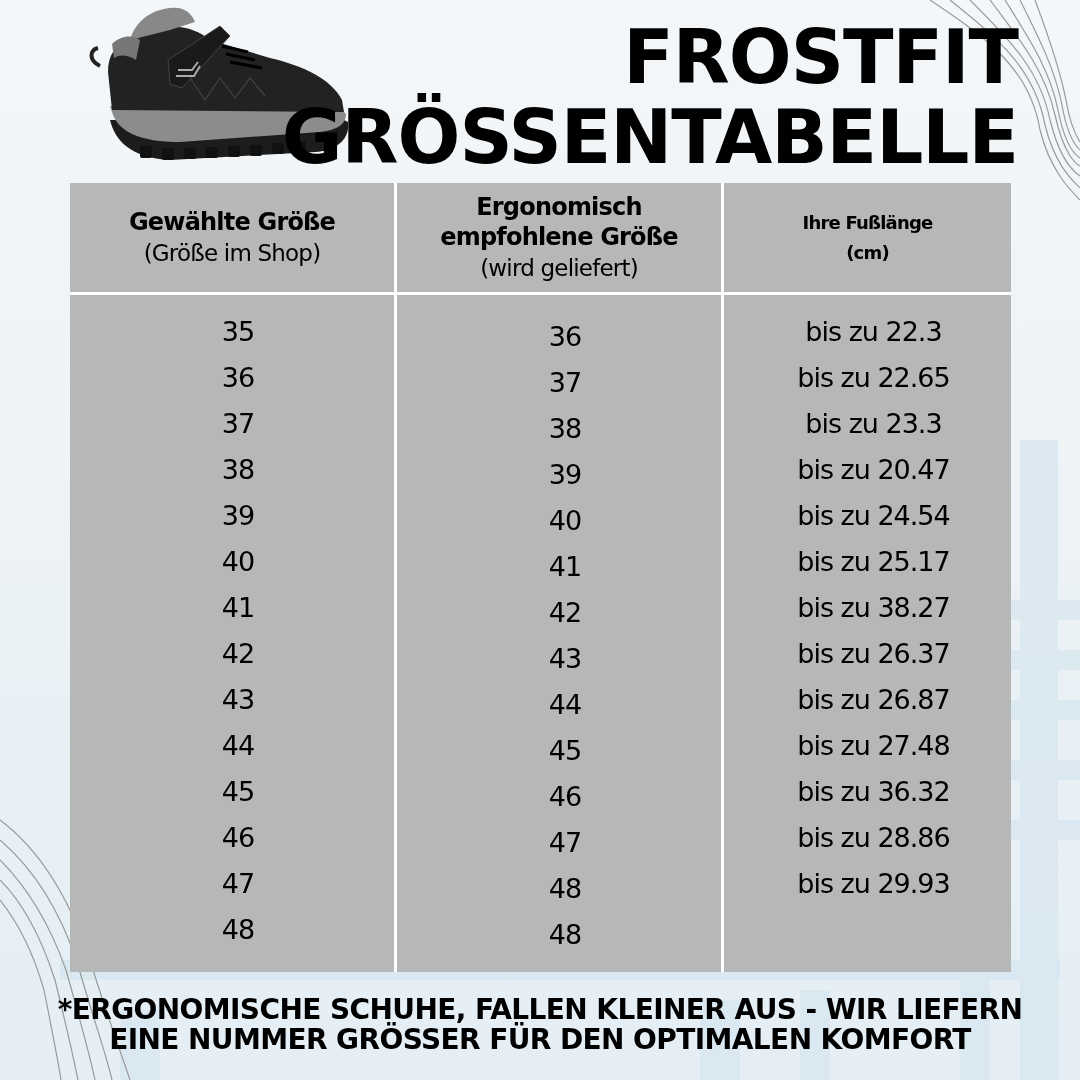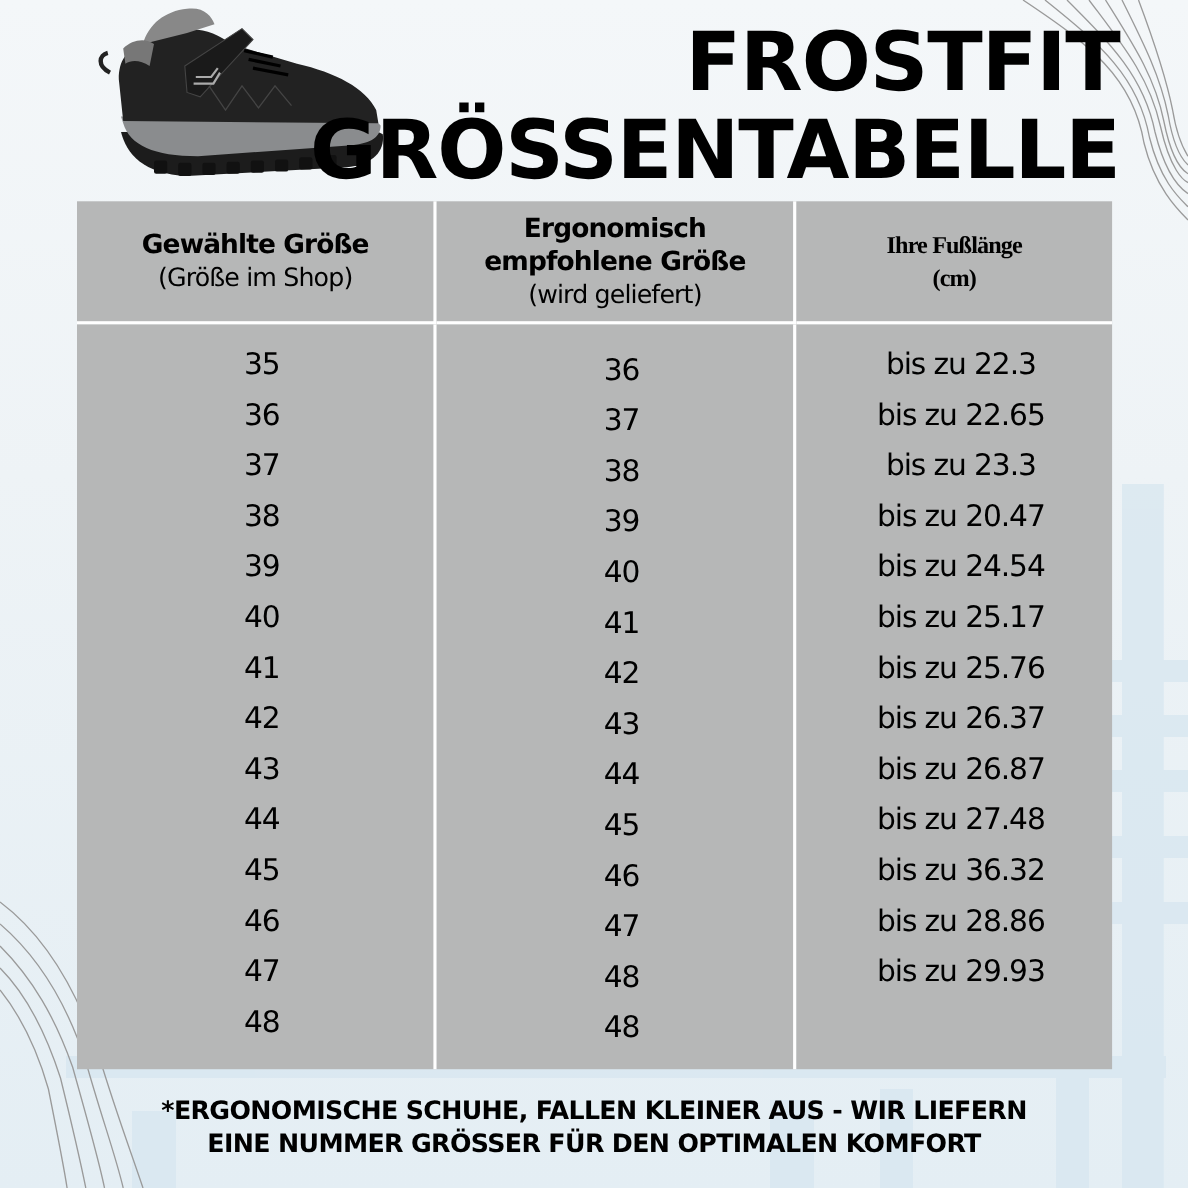--- a/index.html
+++ b/index.html
@@ -26,29 +26,29 @@
   }
   .cell {
     background:#b6b7b7;
     box-sizing:border-box;
     display:flex; flex-direction:column; align-items:center;
   }
   .cell.hdr { justify-content:center; text-align:center; border-bottom:3px solid #fff; }
   .cell.c1, .cell.c2 { border-right:3px solid #fff; }
   .hdr .bold { font-family:"DejaVu Sans", sans-serif; font-weight:bold; font-size:24px; letter-spacing:-0.8px; line-height:30px; }
   .hdr .light { font-family:"DejaVu Sans", sans-serif; font-size:23px; letter-spacing:-0.8px; line-height:32px; }
-  .hdr-c3 .bold { font-size:22px; line-height:30px;font-family:Liberation Serif, serif; }
+  .hdr-c3 .bold { font-size:18px; line-height:30px; }
   .body-cell { padding-top:14px;padding-left:12px; }
   .val {
     font-family:"DejaVu Sans", sans-serif; font-size:27px; height:46px; line-height:46px;
     letter-spacing:-1px;
   }
   .note {
     position:absolute; left:0; right:0; top:995px; text-align:center;
-    font-family:"DejaVu Sans", sans-serif; font-weight:bold; font-size:23px;
+    font-family:"DejaVu Sans", sans-serif; font-weight:bold; font-size:28px;
     line-height:30px; letter-spacing:-0.6px;
   }
 </style>
 </head>
 <body>
 
 <svg class="bg-deco" width="1080" height="1080" viewBox="0 0 1080 1080">
   <g fill="#d6e6f0" opacity="0.7">
     <rect x="1020" y="440" width="38" height="640"></rect>
     <rect x="960" y="560" width="30" height="520"></rect>
@@ -166,21 +166,21 @@
     <div class="val">48</div>
   </div>
 
   <div class="cell body-cell">
     <div class="val">bis zu 22.3</div>
     <div class="val">bis zu 22.65</div>
     <div class="val">bis zu 23.3</div>
     <div class="val">bis zu 20.47</div>
     <div class="val">bis zu 24.54</div>
     <div class="val">bis zu 25.17</div>
-    <div class="val">bis zu 25.76</div>
+    <div class="val">bis zu 38.27</div>
     <div class="val">bis zu 26.37</div>
     <div class="val">bis zu 26.87</div>
     <div class="val">bis zu 27.48</div>
     <div class="val">bis zu 36.32</div>
     <div class="val">bis zu 28.86</div>
     <div class="val">bis zu 29.93</div>
   </div>
 </div>
 
 <div class="note">

